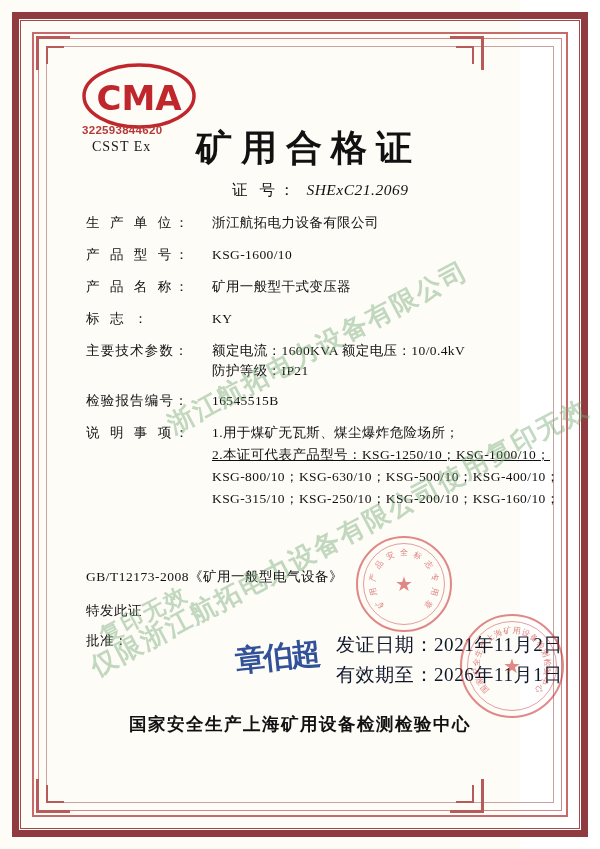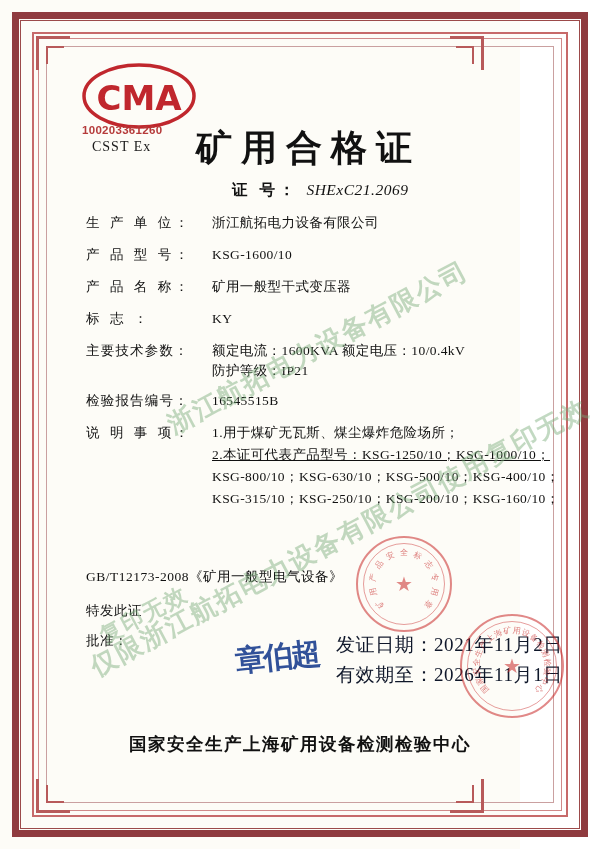--- a/index.html
+++ b/index.html
@@ -127,21 +127,21 @@
   }
 
   .cert-no-line {
     position: absolute;
     left: 176px; top: 126px;
     font-size: 15.5px;
     color: #111;
     letter-spacing: 1px;
     white-space: nowrap;
   }
-  .cert-no-line .label { letter-spacing: 4px; font-weight: bold; }
+  .cert-no-line .label { letter-spacing: 4px; }
   .cert-no-line .val {
     font-family: "Liberation Serif", serif;
     letter-spacing: 0.5px;
     margin-left: 8px;
     font-style: italic;
   }
 
   
   .field {
     position: absolute;
@@ -182,21 +182,20 @@
   .issuer {
     position: absolute;
     left: 0; right: 0;
     top: 658px;
     text-align: center;
     font-family: Liberation Mono, monospace;
     font-size: 17.5px;
     font-weight: bold;
     letter-spacing: 1.5px;
     color: #111;
-    margin-top: 20px;
   }
 
   .date-line {
     position: absolute;
     font-size: 19px;
     color: #0f172a;
     white-space: nowrap;
     letter-spacing: 0.6px;
   }
 
@@ -300,21 +299,21 @@
   <div class="corner-in br"></div>
 
   <div class="content">
 
     <div class="cma-logo">
       <svg width="118" height="74" viewBox="0 0 118 74">
         <ellipse cx="59" cy="34" rx="55" ry="31" fill="none" stroke="#c0272d" stroke-width="3.5"></ellipse>
         <text x="59" y="48" text-anchor="middle" font-family="DejaVu Sans, sans-serif" font-size="34" font-weight="bold" fill="#c0272d">CMA</text>
       </svg>
     </div>
-    <div class="cma-number">100203361260</div>
+    <div class="cma-number">322593844620</div>
     <div class="csst-ex">CSST  Ex</div>
 
     <div class="main-title">矿用合格证</div>
 
     <div class="cert-no-line">
       <span class="label">证 号：</span><span class="val">SHExC21.2069</span>
     </div>
 
     <div class="field" style="left:30px; top:160px;">
       <span class="lab">生 产 单 位：</span>

